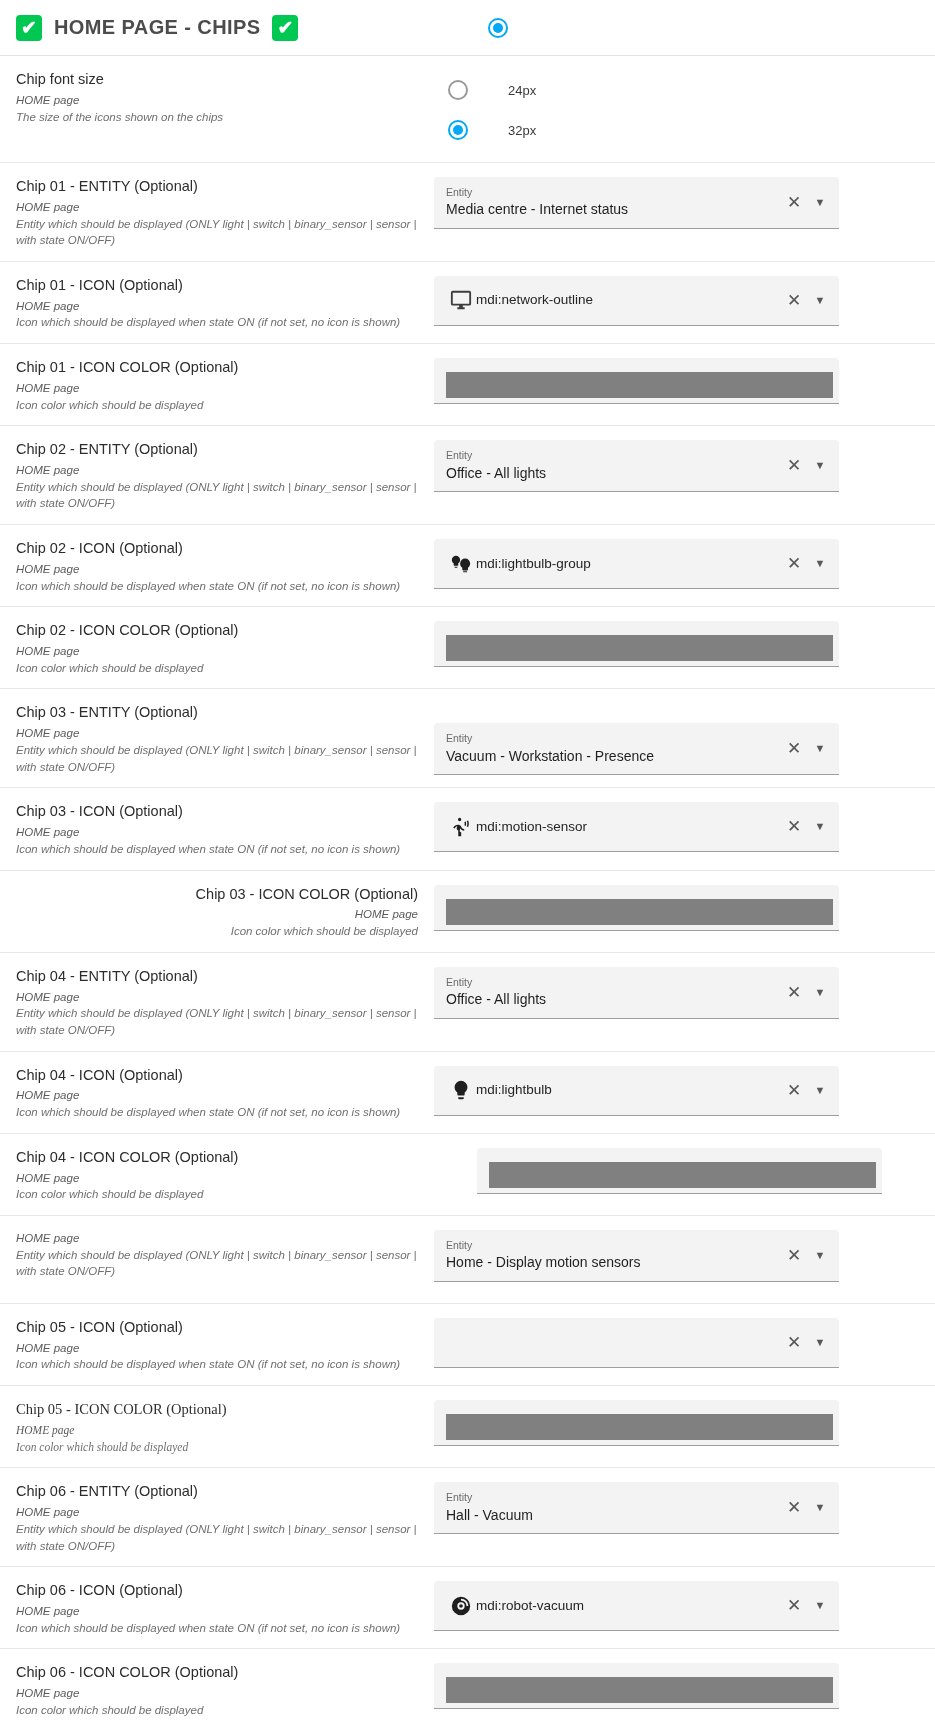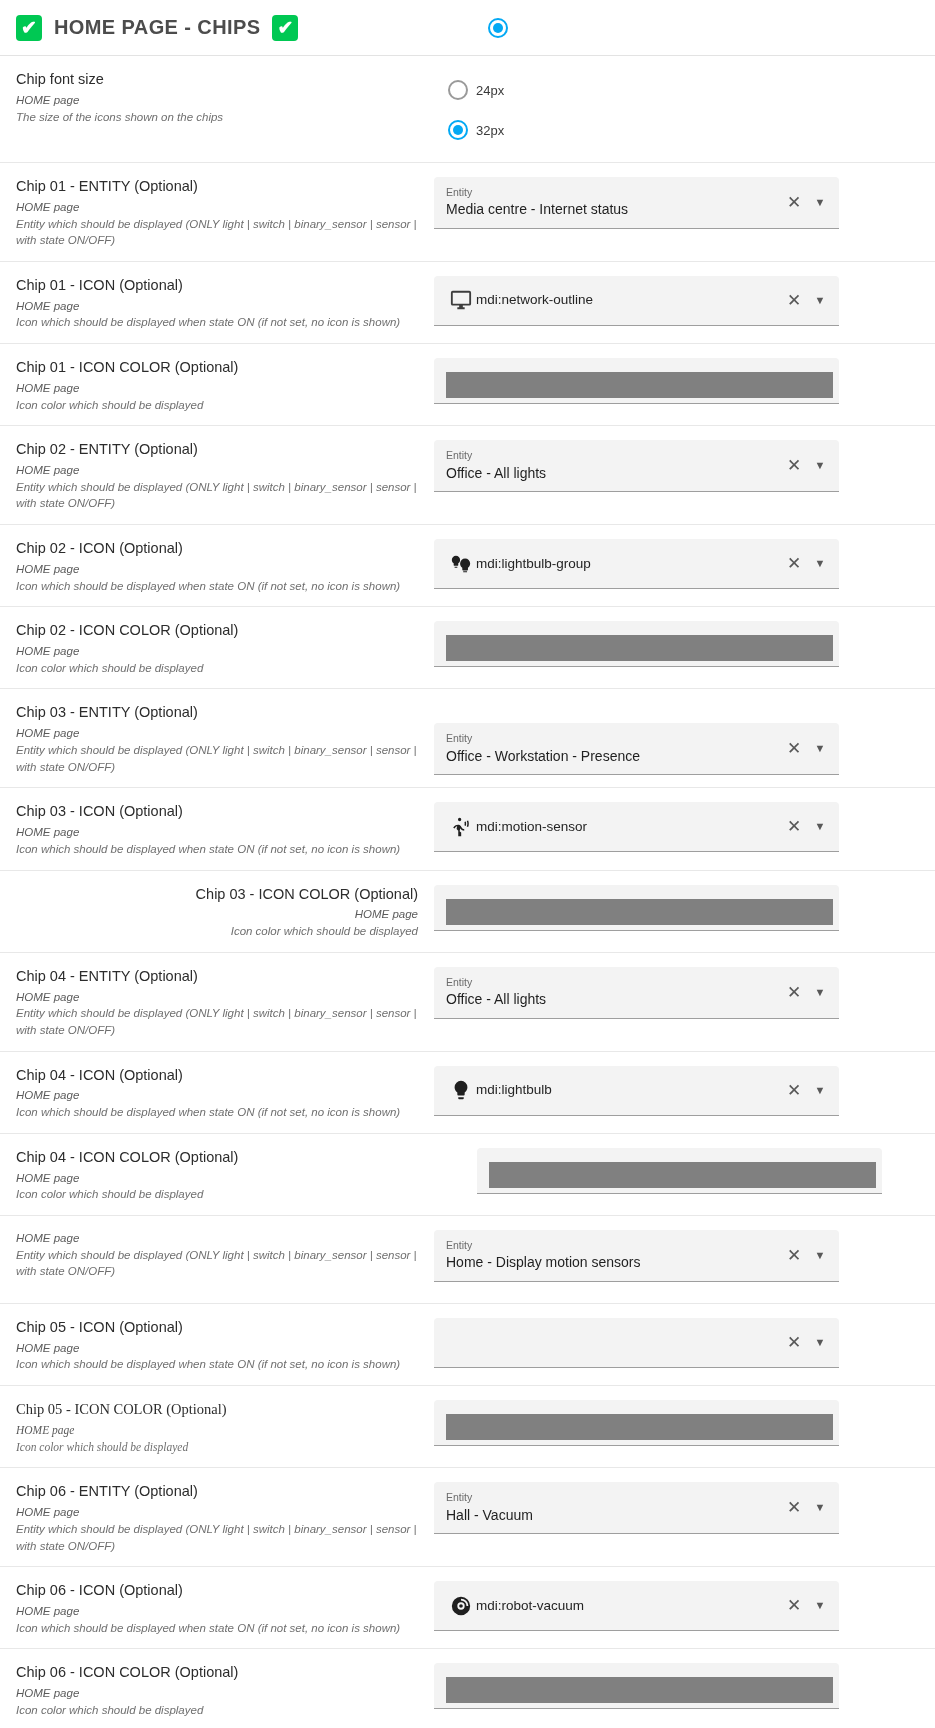--- a/index.html
+++ b/index.html
@@ -105,21 +105,21 @@
     font-style: italic;
     color: #6f6f6f;
     line-height: 1.45;
   }
   .sub.strong { color: #5b5b5b; }
 
   
   .radio-opt {
     display: flex;
     align-items: center;
-    gap: 8px;
+    gap: 40px;
     height: 40px;
     padding-left: 14px;
   }
   .radio-opt .opt-label {
     font-size: 13px;
     color: #3a3a3a;
   }
 
   
   .field {
@@ -350,21 +350,21 @@
   <div class="row" style="min-height:88px;align-items:flex-end;">
     <div class="row-left">
       <div class="lbl">Chip 03 - ENTITY (Optional)</div>
       <div class="sub strong">HOME page</div>
       <div class="sub">Entity which should be displayed (ONLY light | switch | binary_sensor | sensor | with state ON/OFF)</div>
     </div>
     <div class="row-right">
       <div class="field tall">
         <div class="ftext-wrap">
           <div class="flabel">Entity</div>
-          <div class="fvalue">Office - Workstation - Presence</div>
+          <div class="fvalue">Vacuum - Workstation - Presence</div>
         </div>
         <div class="clear-btn">✕</div>
         <div class="caret">▼</div>
       </div>
     </div>
   </div>
 
   <div class="row" style="min-height:76px;">
     <div class="row-left">
       <div class="lbl">Chip 03 - ICON (Optional)</div>

